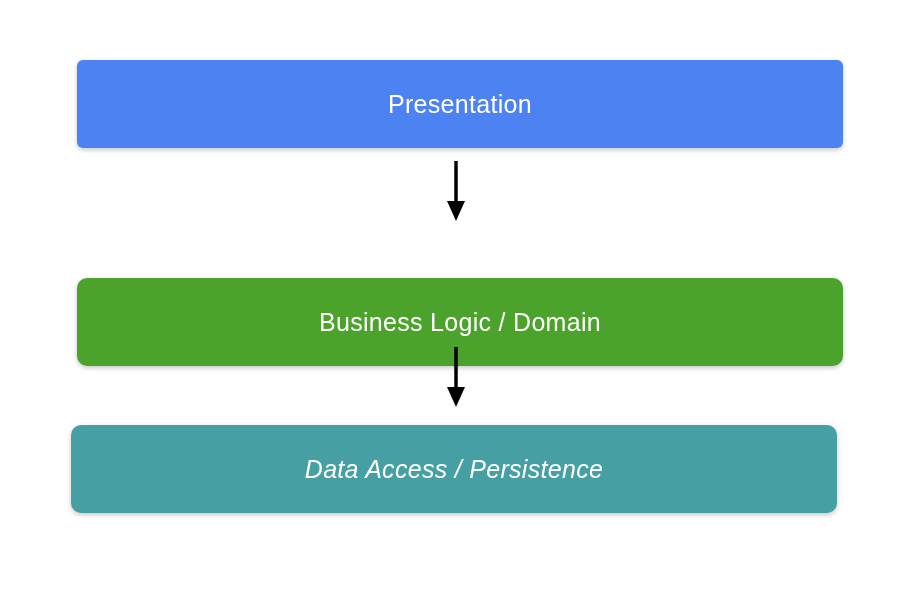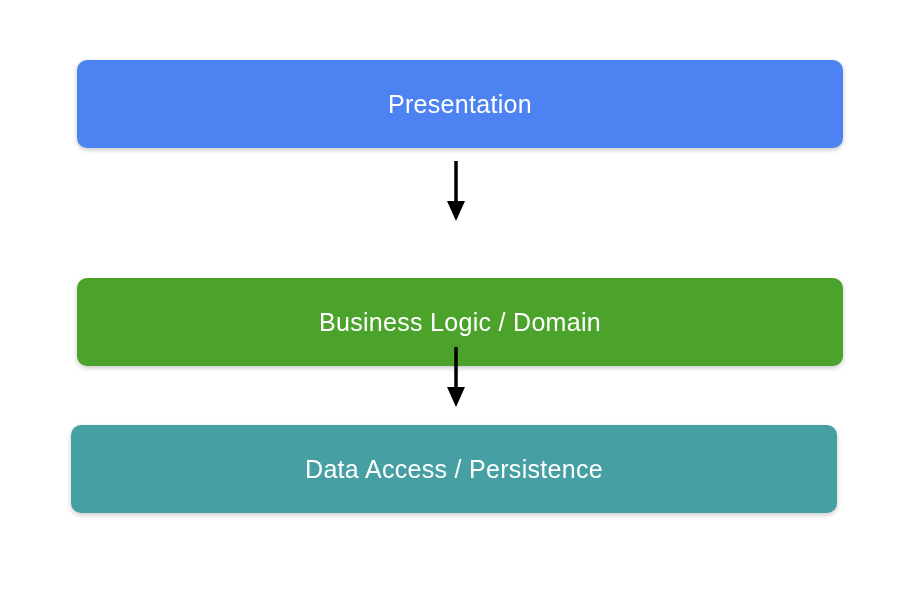--- a/index.html
+++ b/index.html
@@ -25,23 +25,23 @@
     align-items: center;
     justify-content: center;
   }
   .layer-label {
     color: #ffffff;
     font-size: 25px;
     font-weight: 400;
     letter-spacing: 0.3px;
     white-space: nowrap;
   }
-  .box-presentation { left: 77px; top: 60px; }
+  .box-presentation { left: 77px; top: 60px; border-radius: 6px; }
   .box-business     { left: 77px; top: 242px; margin-top: 36px; }
-  .box-data         { left: 71px; top: 425px; }
+  .box-data         { left: 71px; top: 425px; font-style: italic; }
   .arrow {
     position: absolute;
     width: 26px;
     height: 62px;
   }
   .arrow-1 { left: 443px; top: 160px; }
   .arrow-2 { left: 443px; top: 346px; }
 </style>
 </head>
 <body>

